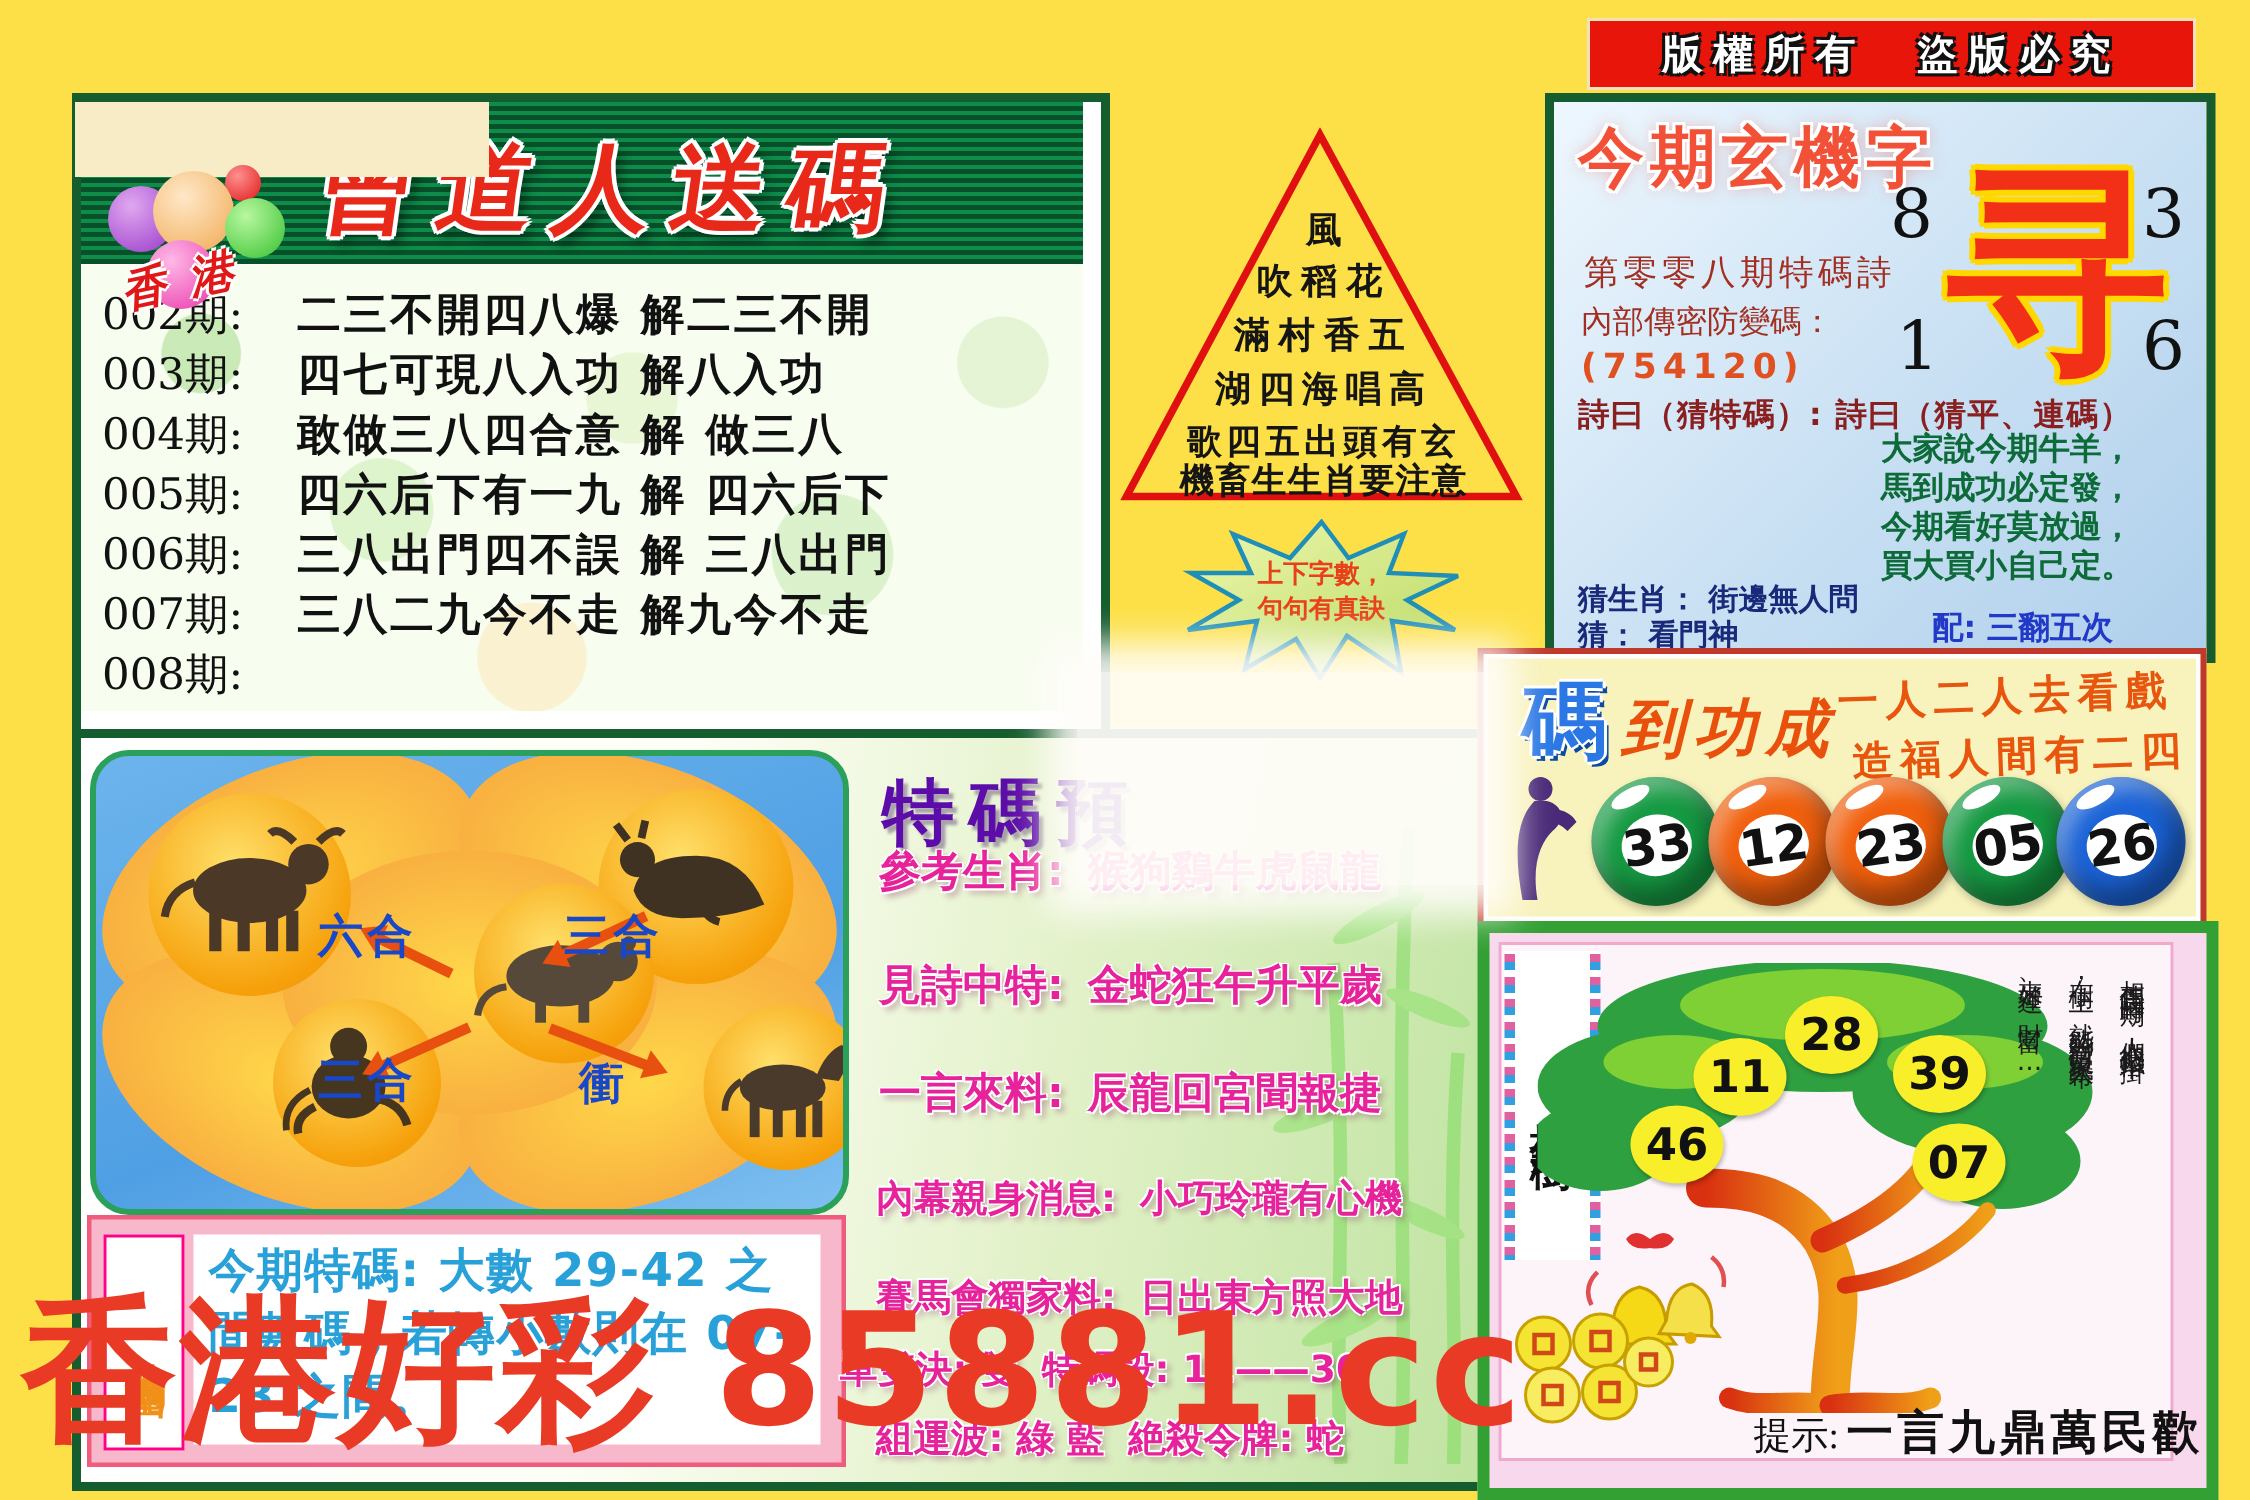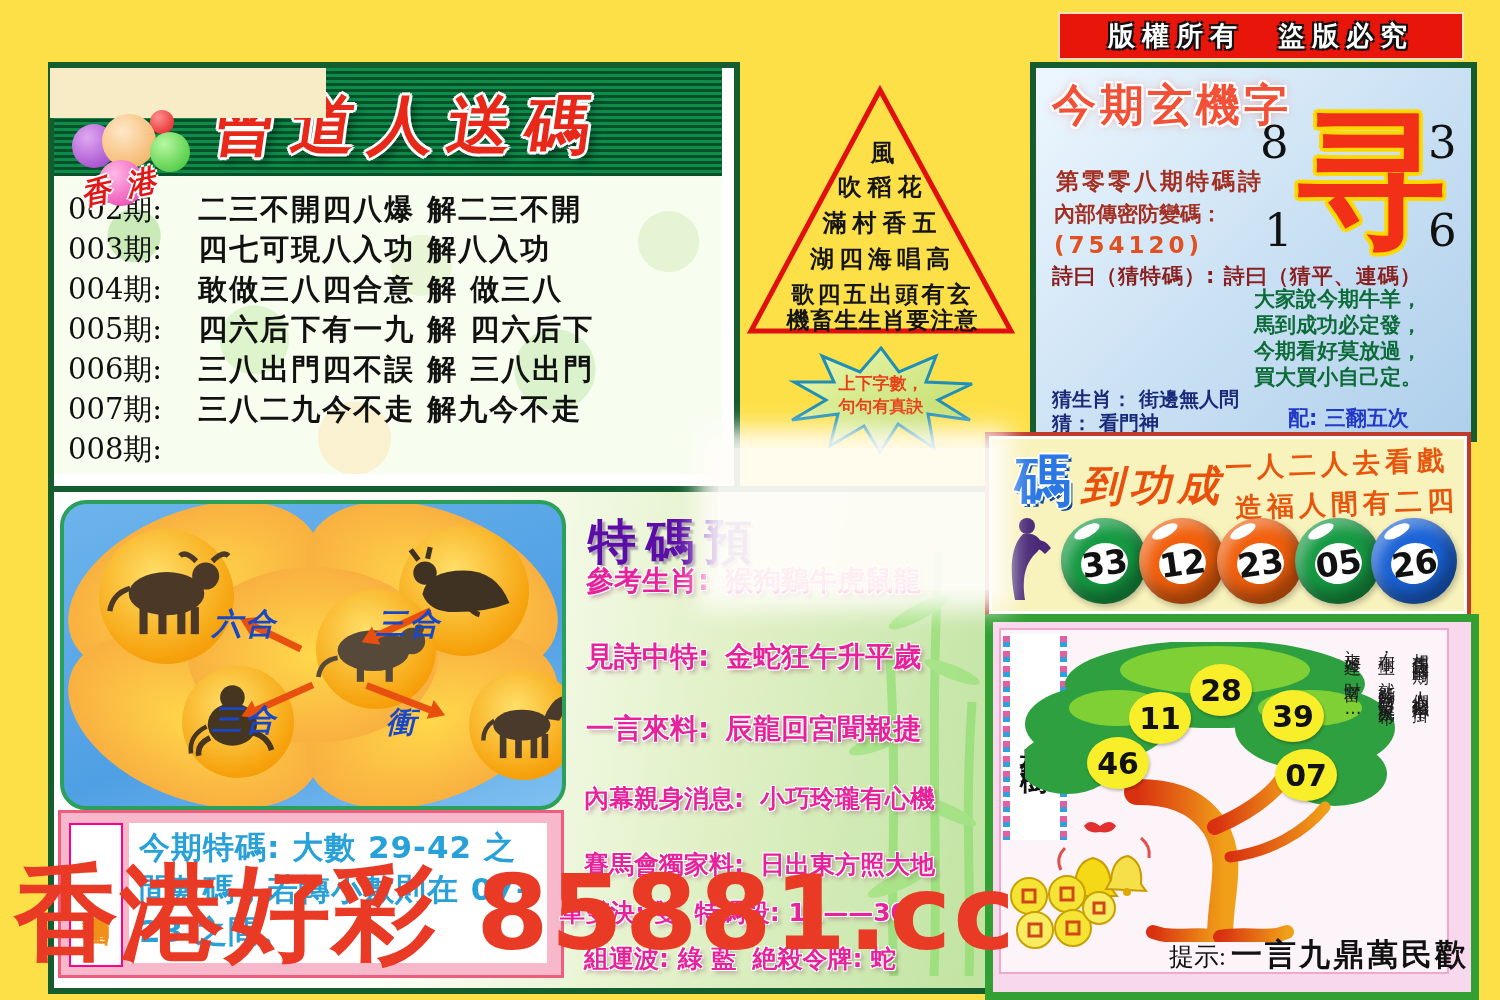--- a/index.html
+++ b/index.html
@@ -42,40 +42,40 @@
   
   #starburst{left:786px;top:346px;width:190px;height:108px;}
   #starburst-text{position:absolute;left:0;top:26px;width:100%;text-align:center;color:#e84018;font-weight:900;
     font-size:17px;line-height:23px;}
 
   
   #mystery{left:1030px;top:62px;width:435px;height:368px;border:6px solid #155c2e;
     background:linear-gradient(135deg,#eef7fe 0%,#cfe4f5 45%,#aecfeb 100%);}
   #mystery-title{position:absolute;left:16px;top:8px;font-size:44px;font-weight:900;color:#f35038;letter-spacing:4px;
     text-shadow:2px 0 #fff,-2px 0 #fff,0 2px #fff,0 -2px #fff,2px 2px #fff,-2px -2px #fff,2px -2px #fff,-2px 2px #fff,0 0 10px rgba(240,60,40,.5);}
-  .m-red{color:#a22f22;font-weight:700;}
+  .m-red{color:#a22f22;font-weight:400;}
   #mystery-code{color:#e05020;font-weight:900;letter-spacing:4px;font-size:23px;}
   .m-corner{font-family:"DejaVu Serif","Liberation Serif",serif;font-size:45px;color:#111;}
   #bigchar{font-size:148px;font-weight:900;color:#f23018;line-height:1;
     text-shadow:-4px 0 0 #ffd800,4px 0 0 #ffd800,0 -4px 0 #ffd800,0 4px 0 #ffd800,-3px -3px 0 #ffd800,3px 3px 0 #ffd800,3px -3px 0 #ffd800,-3px 3px 0 #ffd800;}
   #shiyue{color:#8a1f1f;font-weight:700;font-size:21px;letter-spacing:1px;}
   .poem-left{color:#1f9640;font-weight:700;font-size:21px;line-height:26px;}
   .poem-right{color:#0c6b38;font-weight:700;font-size:21px;line-height:26px;}
   .guess-line{color:#1a2a7a;font-weight:700;font-size:20px;}
   #match-line{color:#2238c8;font-weight:700;font-size:21px;}
 
   
   #panel2{left:48px;top:486px;width:937px;height:496px;border:6px solid #155c2e;
     background:linear-gradient(100deg,#ffffff 0%,#fdfef6 40%,#e2f1c8 68%,#bfe3a0 100%);}
 
   
   #diagram{left:60px;top:500px;width:498px;height:302px;border:4px solid #2aa05a;border-radius:26px;
     background:linear-gradient(160deg,#6cb4ec,#4f9fe4 60%,#7fc0f0);overflow:hidden;}
   .zcirc{position:absolute;border-radius:50%;background:radial-gradient(circle at 42% 35%,#ffe06a,#f6a20c 70%,#ef8d05);}
-  .zlabel{position:absolute;color:#1848c8;font-weight:900;font-size:30px;letter-spacing:3px;font-style:italic;}
+  .zlabel{position:absolute;color:#1848c8;font-weight:900;font-size:30px;letter-spacing:3px;}
   .arrow{position:absolute;height:7px;background:#e8500f;}
   .arrow.head-left::before{content:"";position:absolute;left:-16px;top:-7px;border:10.5px solid transparent;border-right:16px solid #e8500f;}
   .arrow.head-right::after{content:"";position:absolute;right:-16px;top:-7px;border:10.5px solid transparent;border-left:16px solid #e8500f;}
 
   
   #rangebox{left:58px;top:810px;width:500px;height:162px;background:#f8b8cc;border:3px solid #ef5c7e;}
   #range-side{position:absolute;left:8px;top:10px;width:50px;height:140px;background:#fff;border:2px solid #f08;
     display:flex;align-items:center;justify-content:center;}
   #range-side span{writing-mode:vertical-lr;text-orientation:upright;color:#f09018;font-weight:900;font-size:27px;letter-spacing:4px;}
   #range-text{position:absolute;left:68px;top:10px;width:418px;height:140px;background:#fff;box-sizing:border-box;

